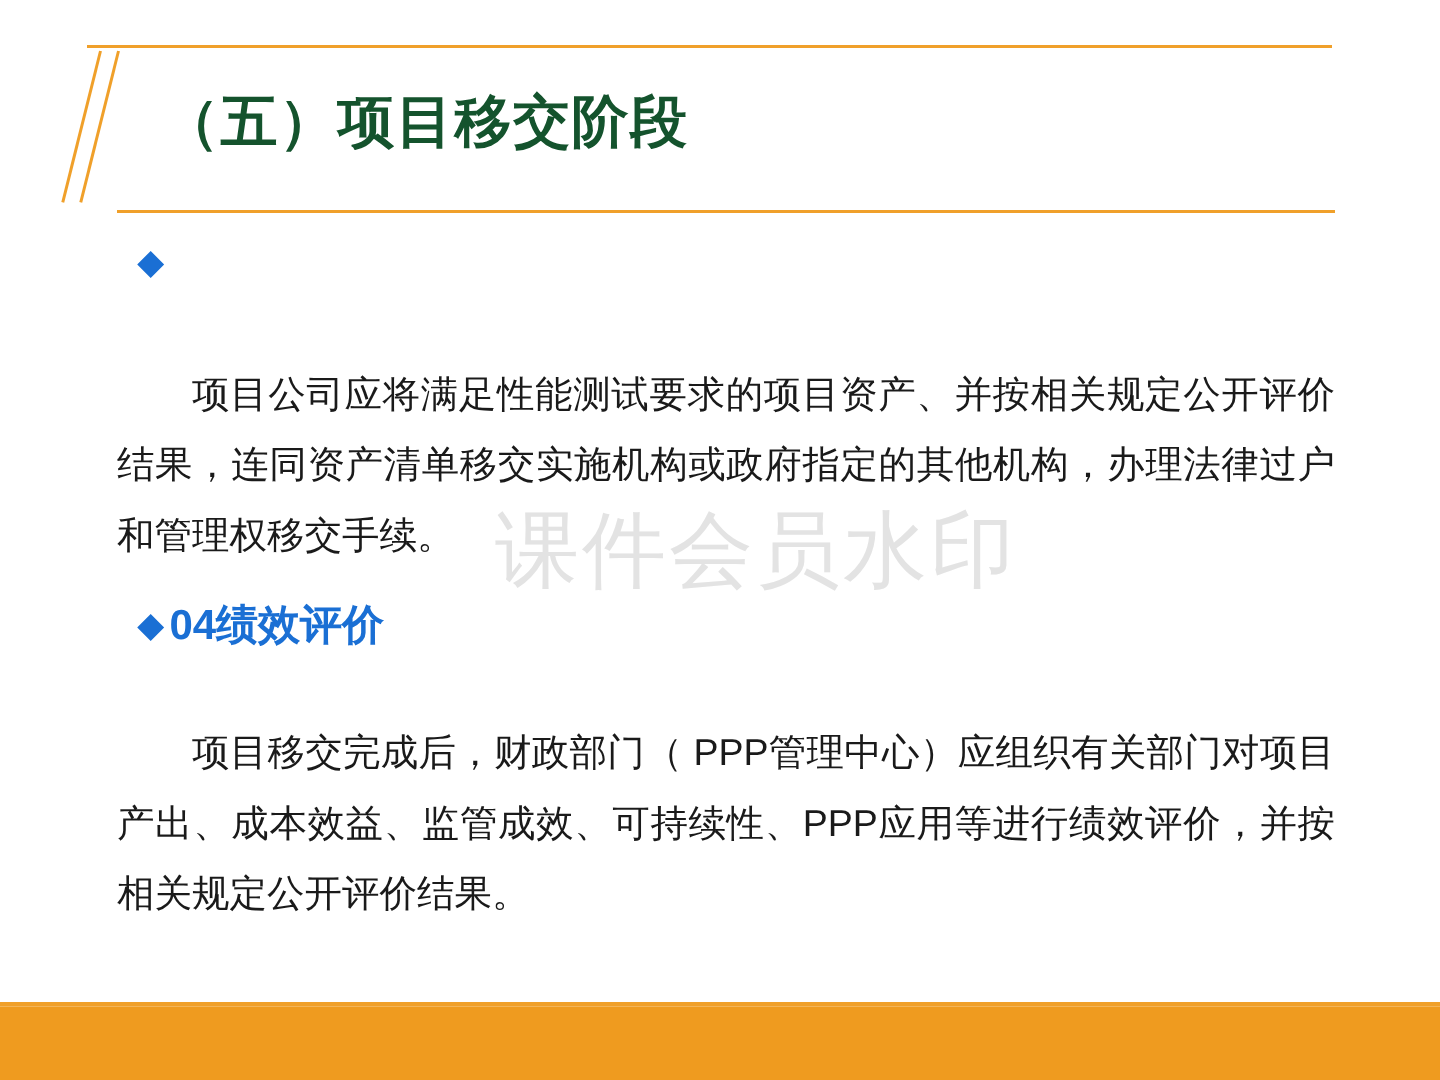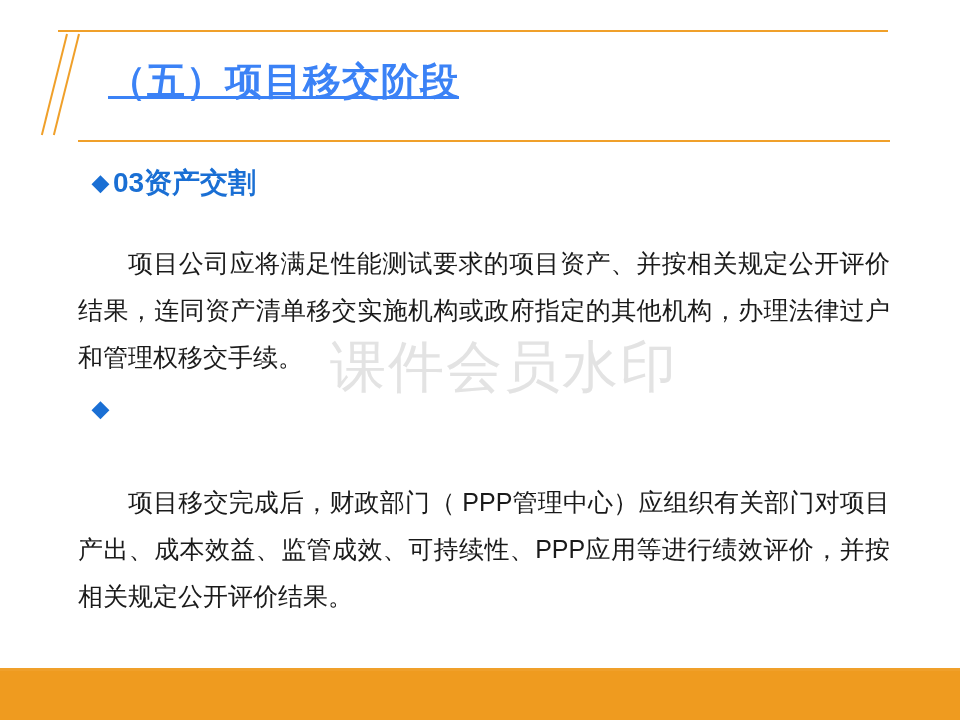--- a/index.html
+++ b/index.html
@@ -46,24 +46,23 @@
   }
   .slash-deco .l1 { left: 14px; transform: rotate(14deg); transform-origin: top center; }
   .slash-deco .l2 { left: 26px; transform: rotate(14deg); transform-origin: top center; }
 
   .slide-title {
     position: absolute;
     left: 108px;
     top: 56px;
     font-size: 38px;
     font-weight: bold;
-    color: #3b82f6;
+    color: #14532d;
     letter-spacing: 1px;
     white-space: nowrap;
-    text-decoration: underline;
   }
   
   .title-rule {
     position: absolute;
     left: 78px;
     top: 140px;
     width: 812px;
     height: 2px;
     background: #f0a02a;
   }
@@ -158,27 +157,27 @@
     <div class="l1"></div>
     <div class="l2"></div>
   </div>
 
   <div class="slide-title">（五）项目移交阶段</div>
 
   <div class="title-rule"></div>
 
   <div class="section-head" id="head-03">
     <span class="diamond">◆</span>
-    <span>03资产交割</span>
   </div>
 
   <div class="para" id="para-03">项目公司应将满足性能测试要求的项目资产、并按相关规定公开评价结果，连同资产清单移交实施机构或政府指定的其他机构，办理法律过户和管理权移交手续。</div>
 
   <div class="section-head" id="head-04">
     <span class="diamond">◆</span>
+    <span>04绩效评价</span>
   </div>
 
   <div class="para" id="para-04a">项目移交完成后，财政部门（ PPP管理中心）应组织有关部门对项目产出、成本效益、监管成效、可持续性、PPP应用等进行绩效评价，并按相关规定公开评价结果。</div>
 
   <div class="watermark">课件会员水印</div>
 
   <div class="bottom-line"></div>
   <div class="bottom-bar"></div>
 
 </div>

